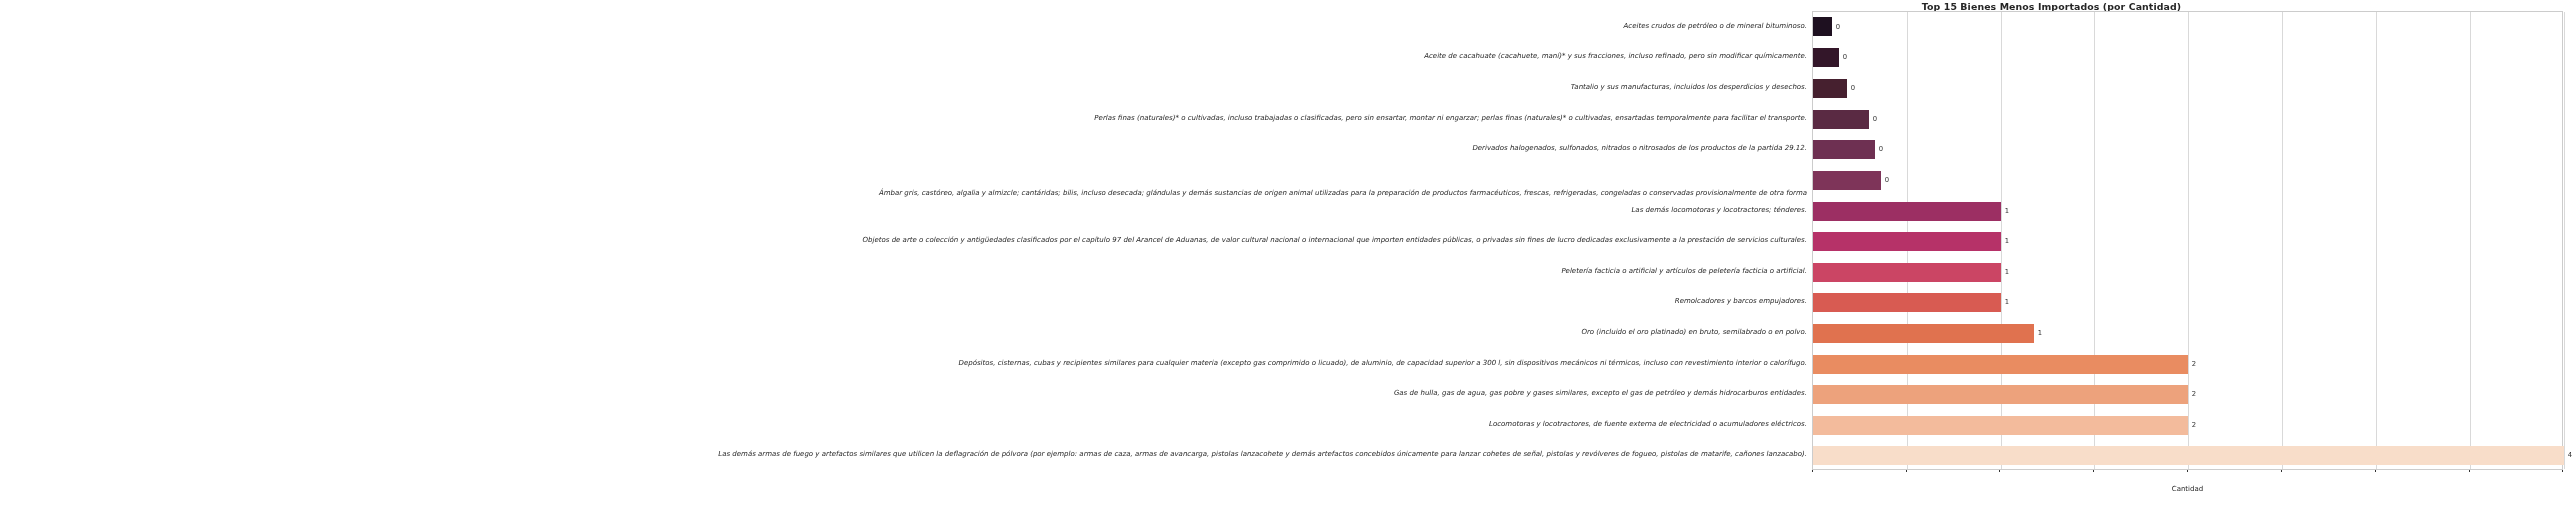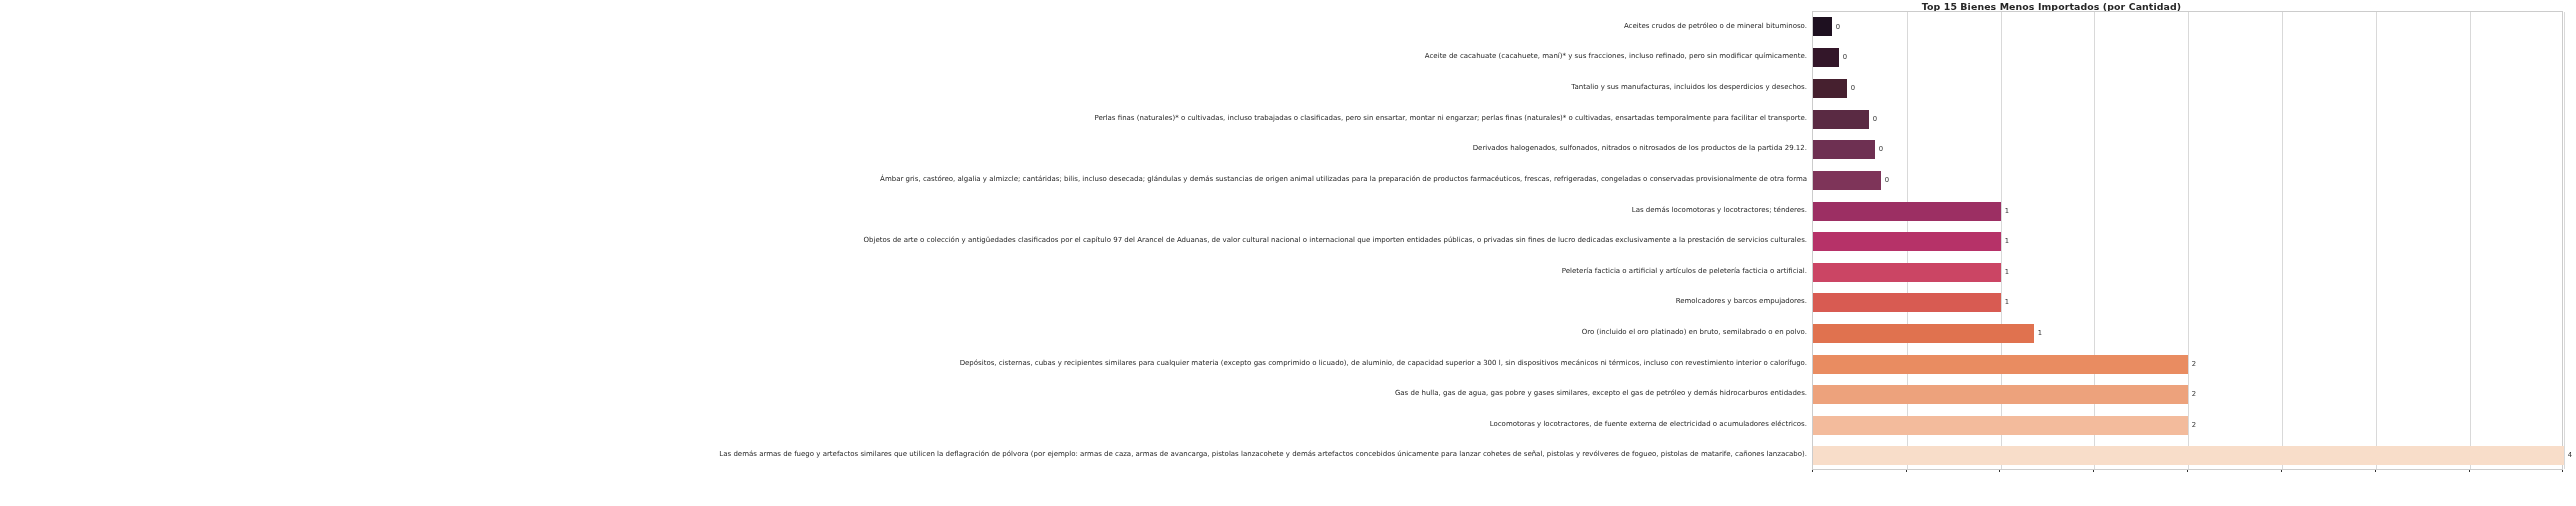--- a/index.html
+++ b/index.html
@@ -72,20 +72,21 @@
     padding-left: 3.7px;
   }
   .ytick-inner {
     position: absolute;
     right: 769px;   
     text-align: right;
     font-size: 7px;
     color: #262626;
     white-space: nowrap;
     transform: translateY(-50%);
+    font-style: italic;
   }
 
   
   .xtick-label {
     position: absolute;
     top: 491px;
     font-size: 13px;
     color: #262626;
     transform: translateX(-50%);
     white-space: nowrap;
@@ -190,21 +191,21 @@
         </div>
       </div>
   </div>
 
   <div id="ytick-labels">
       <div class="ytick-inner" style="top: 26px;">Aceites crudos de petróleo o de mineral bituminoso.</div>
       <div class="ytick-inner" style="top: 56px;">Aceite de cacahuate (cacahuete, maní)* y sus fracciones, incluso refinado, pero sin modificar químicamente.</div>
       <div class="ytick-inner" style="top: 87px;">Tantalio y sus manufacturas, incluidos los desperdicios y desechos.</div>
       <div class="ytick-inner" style="top: 118px;">Perlas finas (naturales)* o cultivadas, incluso trabajadas o clasificadas, pero sin ensartar, montar ni engarzar; perlas finas (naturales)* o cultivadas, ensartadas temporalmente para facilitar el transporte.</div>
       <div class="ytick-inner" style="top: 148px;">Derivados halogenados, sulfonados, nitrados o nitrosados de los productos de la partida 29.12.</div>
-      <div class="ytick-inner" style="top: 179px;">Ámbar gris, castóreo, algalia y almizcle; cantáridas; bilis, incluso desecada; glándulas y demás sustancias de origen animal utilizadas para la preparación de productos farmacéuticos, frescas, refrigeradas, congeladas o conservadas provisionalmente de otra forma</div>
+      <div class="ytick-inner" style="top: 193px;">Ámbar gris, castóreo, algalia y almizcle; cantáridas; bilis, incluso desecada; glándulas y demás sustancias de origen animal utilizadas para la preparación de productos farmacéuticos, frescas, refrigeradas, congeladas o conservadas provisionalmente de otra forma</div>
       <div class="ytick-inner" style="top: 210px;">Las demás locomotoras y locotractores; ténderes.</div>
       <div class="ytick-inner" style="top: 240px;">Objetos de arte o colección y antigüedades clasificados por el capítulo 97 del Arancel de Aduanas, de valor cultural nacional o internacional que importen entidades públicas, o privadas sin fines de lucro dedicadas exclusivamente a la prestación de servicios culturales.</div>
       <div class="ytick-inner" style="top: 271px;">Peletería facticia o artificial y artículos de peletería facticia o artificial.</div>
       <div class="ytick-inner" style="top: 301px;">Remolcadores y barcos empujadores.</div>
       <div class="ytick-inner" style="top: 332px;">Oro (incluido el oro platinado) en bruto, semilabrado o en polvo.</div>
       <div class="ytick-inner" style="top: 363px;">Depósitos, cisternas, cubas y recipientes similares para cualquier materia (excepto gas comprimido o licuado), de aluminio, de  capacidad superior a 300 l, sin dispositivos mecánicos ni térmicos,  incluso con revestimiento interior o calorífugo.</div>
       <div class="ytick-inner" style="top: 393px;">Gas de hulla, gas de agua, gas pobre y gases similares, excepto el gas de petróleo y demás hidrocarburos entidades.</div>
       <div class="ytick-inner" style="top: 424px;">Locomotoras y locotractores, de fuente externa de electricidad o acumuladores eléctricos.</div>
       <div class="ytick-inner" style="top: 454px; padding-left: 32px;">Las demás armas de fuego y artefactos similares que utilicen la deflagración de pólvora (por ejemplo: armas de caza, armas de avancarga, pistolas lanzacohete y demás artefactos concebidos únicamente para lanzar cohetes de señal, pistolas y revólveres de fogueo, pistolas de matarife, cañones lanzacabo).</div>
     </div>
@@ -221,15 +222,16 @@
       <div class="xtick-label" style="left: 2187px; text-align: center;">2.0</div>
       <div class="xtick-mark" style="left: 2281px;"></div>
       <div class="xtick-label" style="left: 2281px;">2.5</div>
       <div class="xtick-mark" style="left: 2375px;"></div>
       <div class="xtick-label" style="left: 2375px;">3.0</div>
       <div class="xtick-mark" style="left: 2469px;"></div>
       <div class="xtick-label" style="left: 2469px;">3.5</div>
       <div class="xtick-mark" style="left: 2562px;"></div>
       <div class="xtick-label" style="left: 2562px;">4.0</div>
     </div>
+  <div id="xaxis-label">Cantidad</div>
 
 </div>
 
 
 </body></html>

